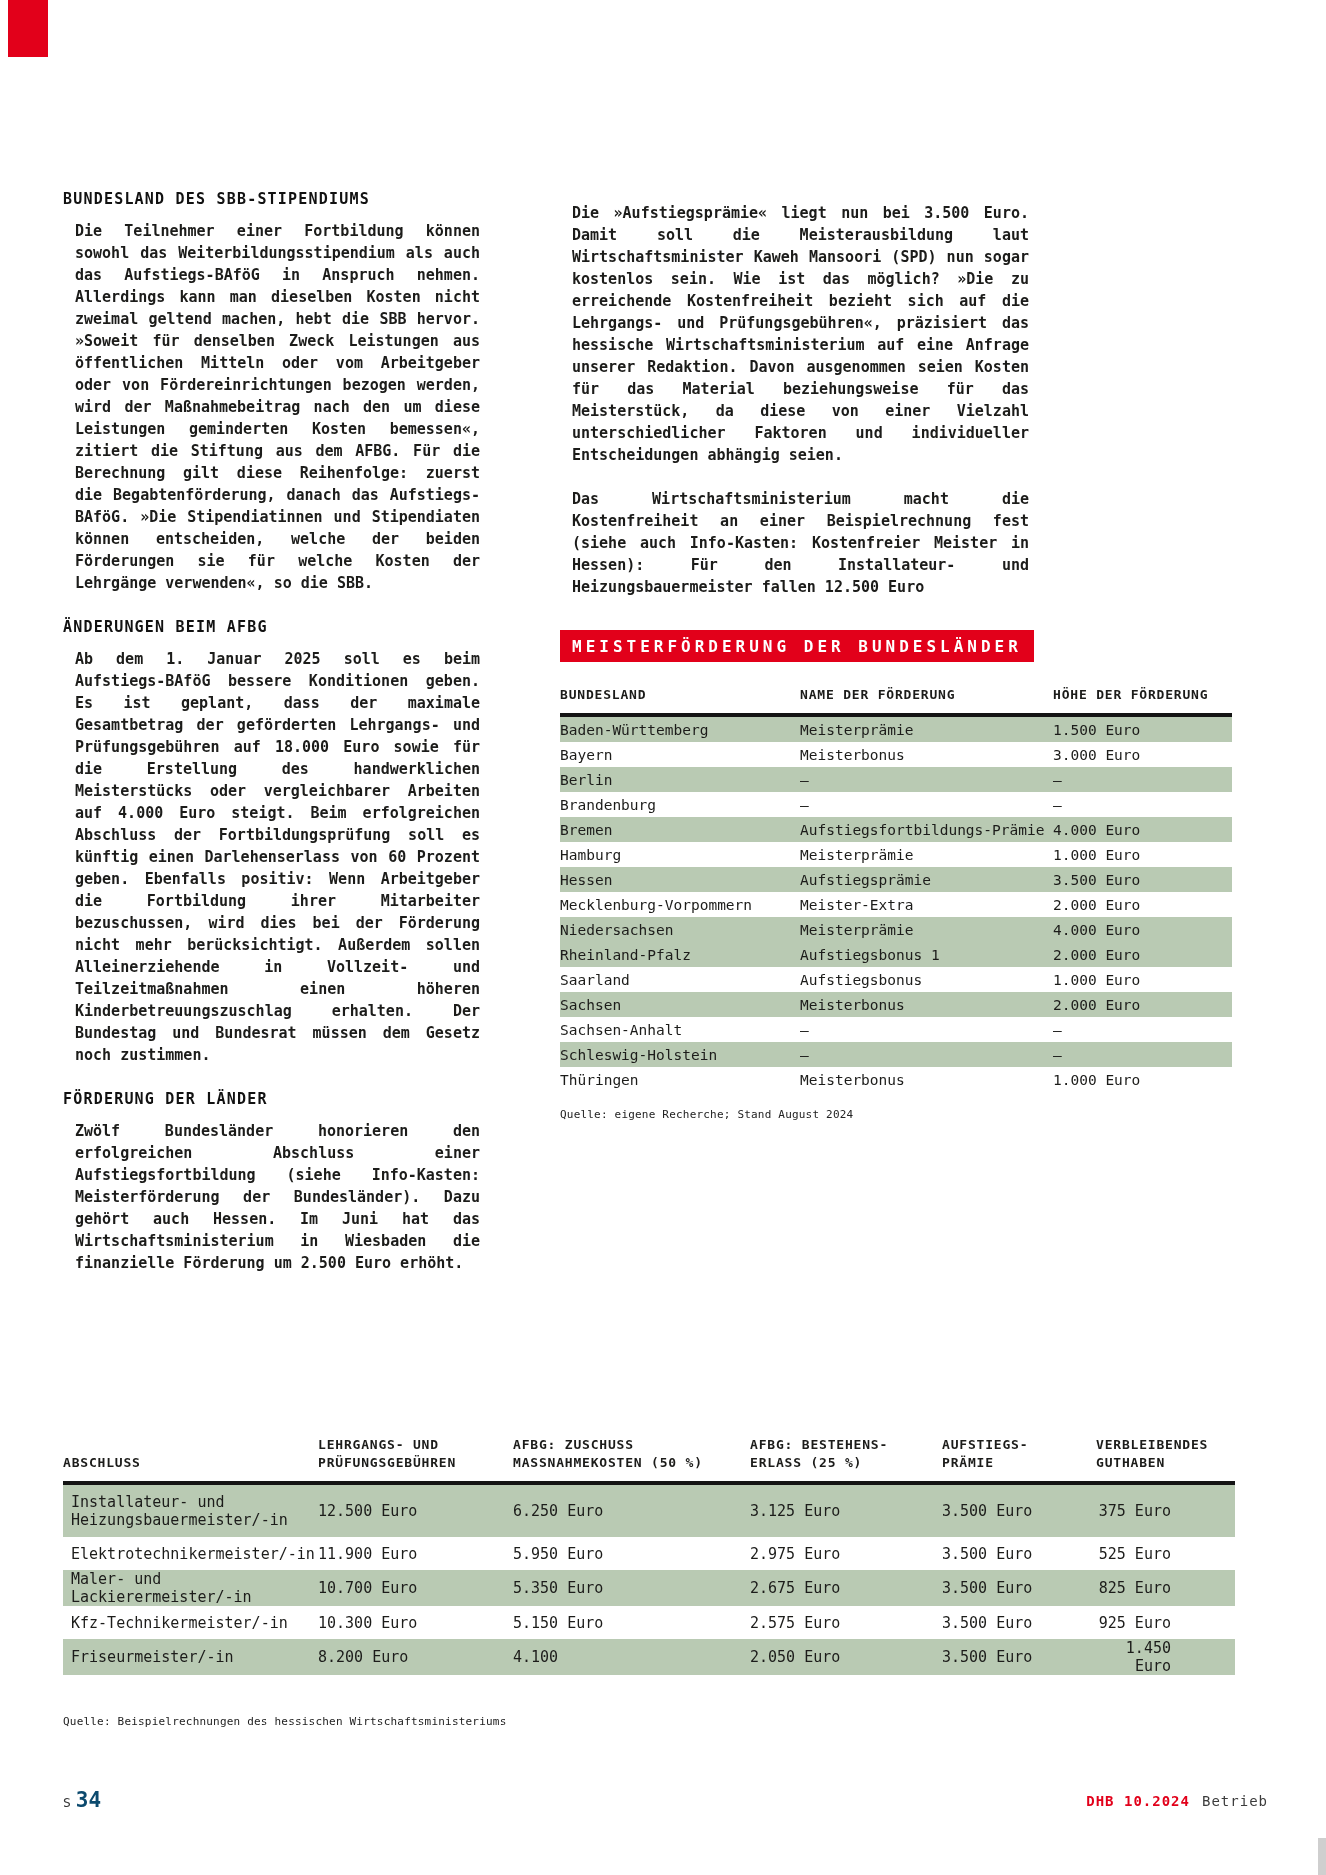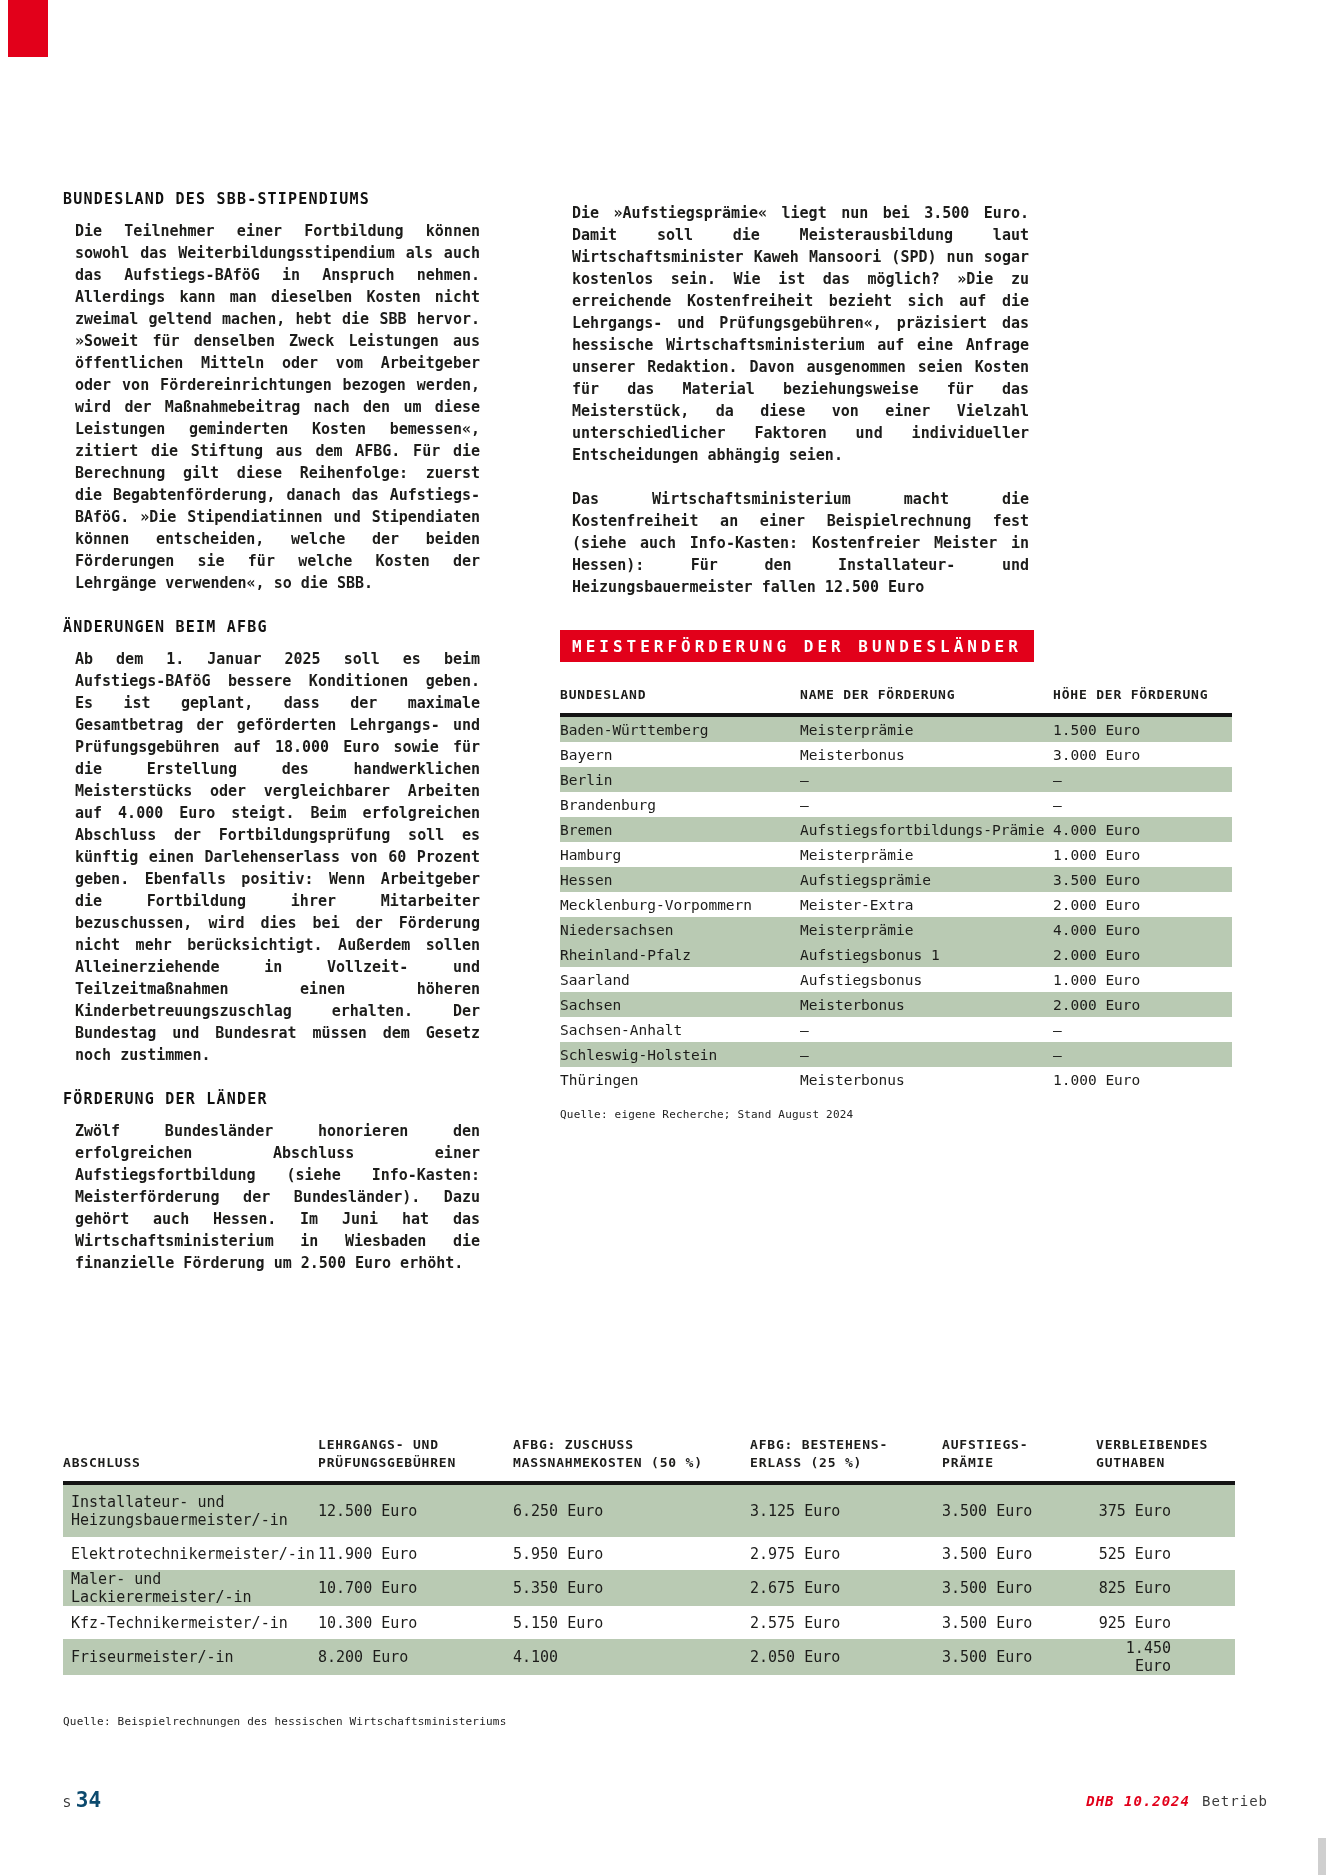--- a/index.html
+++ b/index.html
@@ -111,21 +111,21 @@
   .block-hessen .source { margin-top: 40px; }
 
   .footer-left { position: absolute; left: 63px; top: 1788px; }
   .footer-left .s { font-size: 13px; color: #333; margin-right: 5px; }
   .footer-left .num { font-size: 21px; font-weight: bold; color: #0c4a6e; }
 
   .footer-right {
     position: absolute; right: 58px; top: 1793px;
     font-size: 14px; letter-spacing: 1px; white-space: nowrap;
   }
-  .footer-right .issue { color: #e2001a; font-weight: bold; font-style: italic; }
+  .footer-right .issue { color: #e2001a; font-weight: bold; }
   .footer-right .section-name { color: #3c3c3c; margin-left: 12px; }
 </style>
 </head>
 <body>
 
 <div class="page">
 
   <div class="corner-tab"></div>
 
   <div class="col col-left">

